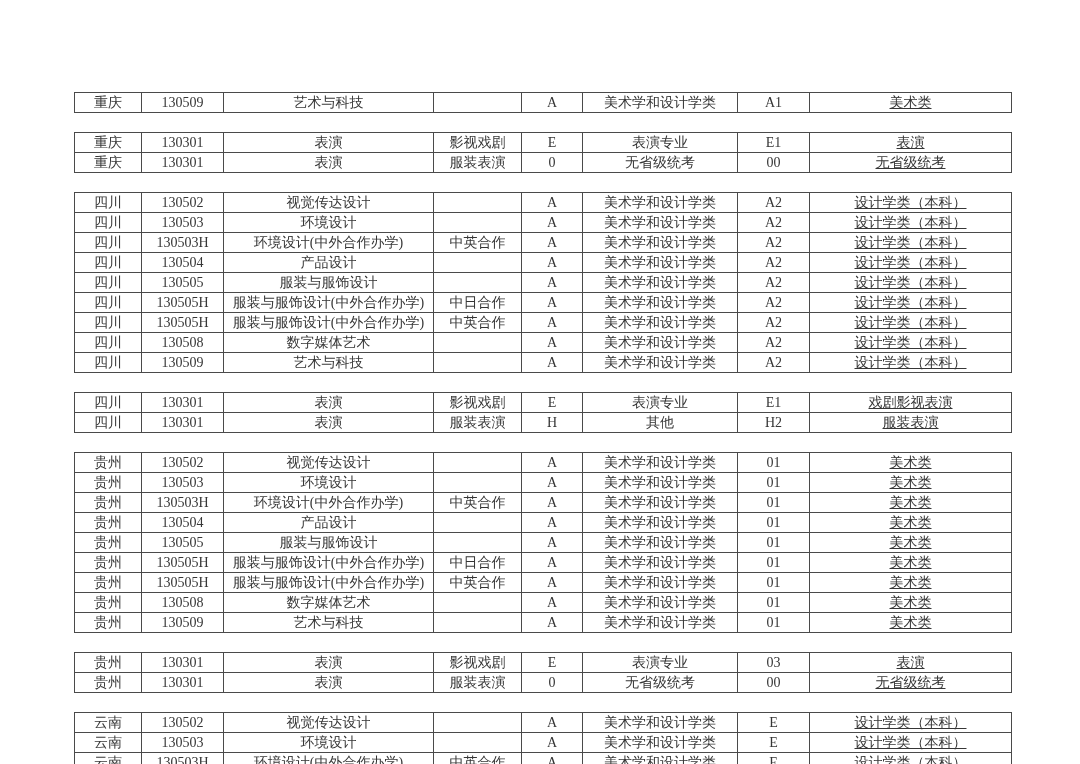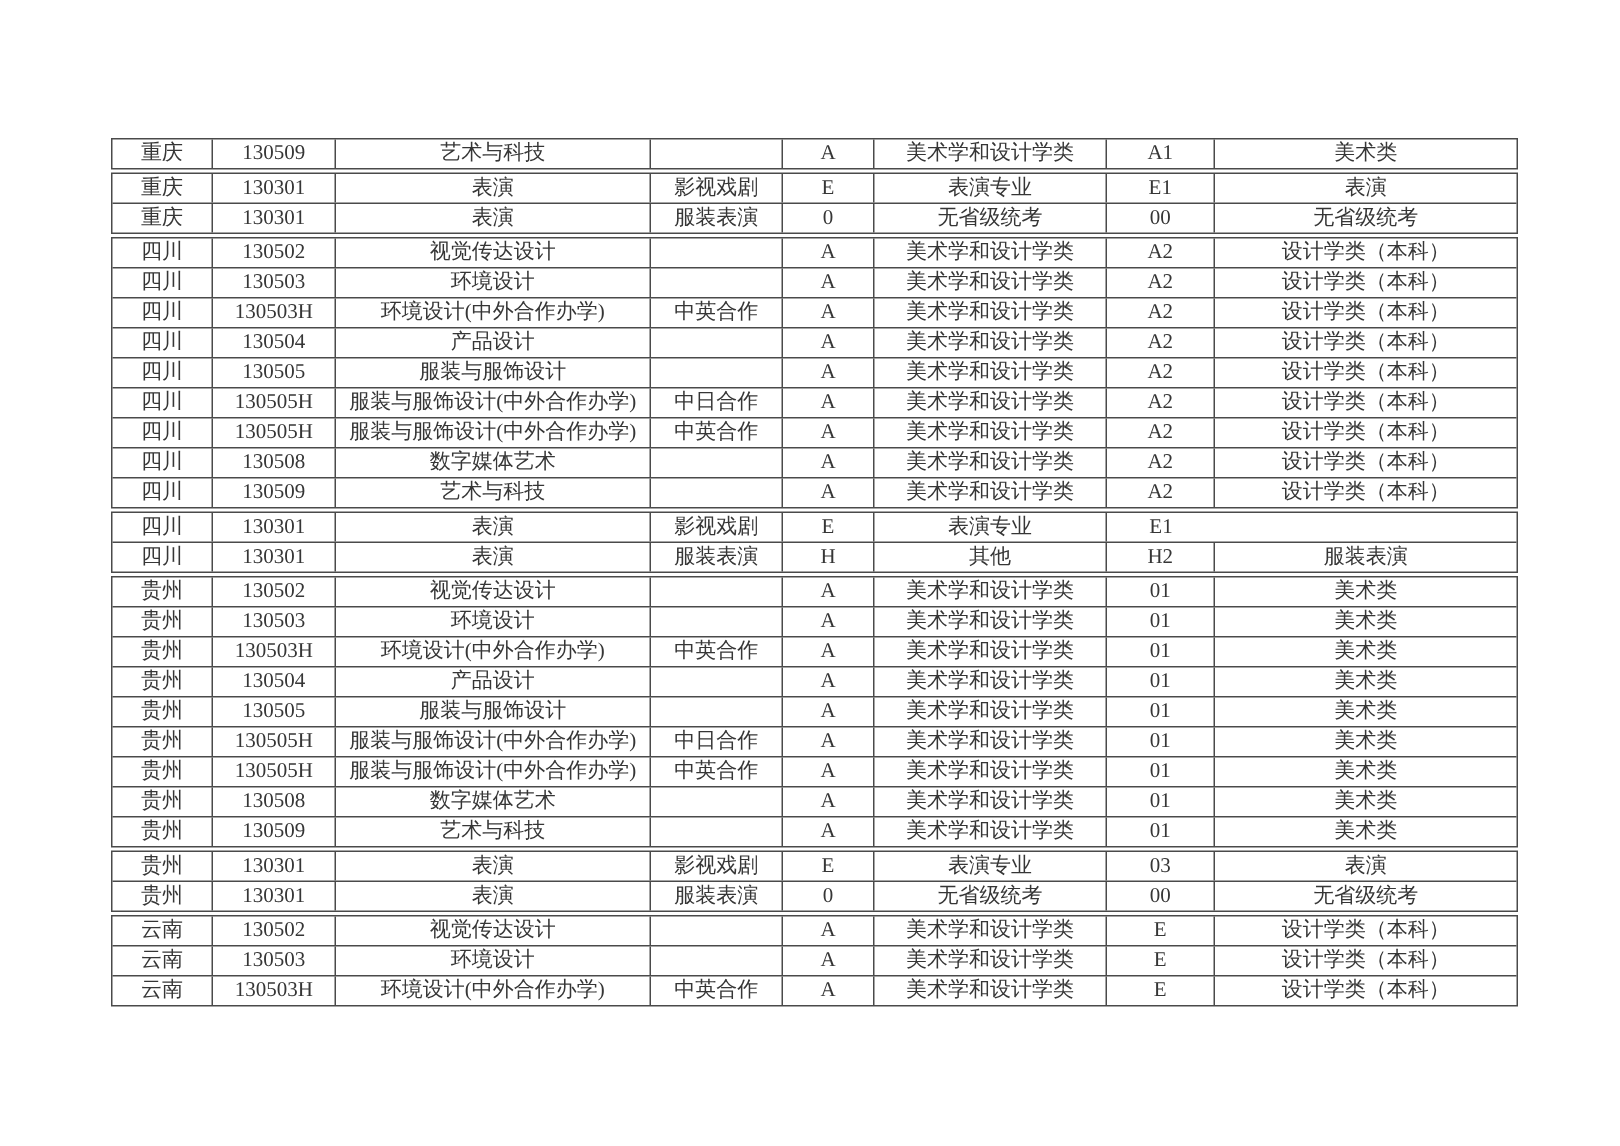--- a/index.html
+++ b/index.html
@@ -12,41 +12,41 @@
     overflow: hidden;
   }
   .stat-table {
     position: absolute;
     left: 74px;
     top: 92px;
     width: 938px;
   }
   .group {
     border: 1px solid #4a4a4a;
-    margin-bottom: 2px;
+    margin-bottom: 19px;
     background: #ffffff;
   }
   .group:last-child { margin-bottom: 0; }
   .row {
     display: grid;
     grid-template-columns: 67px 82px 210px 88px 61px 155px 72px auto;
     border-bottom: 1px solid #4a4a4a;
   }
   .group .row:last-child { border-bottom: none; }
   .cell {
     height: 19px;
     line-height: 19.5px;
     text-align: center;
     font-size: 14px;
     color: #363636;
     border-right: 1px solid #4a4a4a;
     overflow: hidden;
     white-space: nowrap;
   }
-  .cell:last-child { border-right: none; }
+  .cell:last-child { border-right: none; text-decoration: underline; }
 </style>
 </head>
 <body>
 
 <div class="page">
   <div class="stat-table">
       <div class="group">
         <div class="row">
           <div class="cell">重庆</div>
           <div class="cell">130509</div>
@@ -174,20 +174,21 @@
       </div>
       <div class="group">
         <div class="row">
           <div class="cell">四川</div>
           <div class="cell">130301</div>
           <div class="cell">表演</div>
           <div class="cell">影视戏剧</div>
           <div class="cell">E</div>
           <div class="cell">表演专业</div>
           <div class="cell">E1</div>
+          <div class="cell">戏剧影视表演</div>
         </div>
         <div class="row">
           <div class="cell">四川</div>
           <div class="cell">130301</div>
           <div class="cell">表演</div>
           <div class="cell">服装表演</div>
           <div class="cell">H</div>
           <div class="cell">其他</div>
           <div class="cell">H2</div>
           <div class="cell">服装表演</div>

